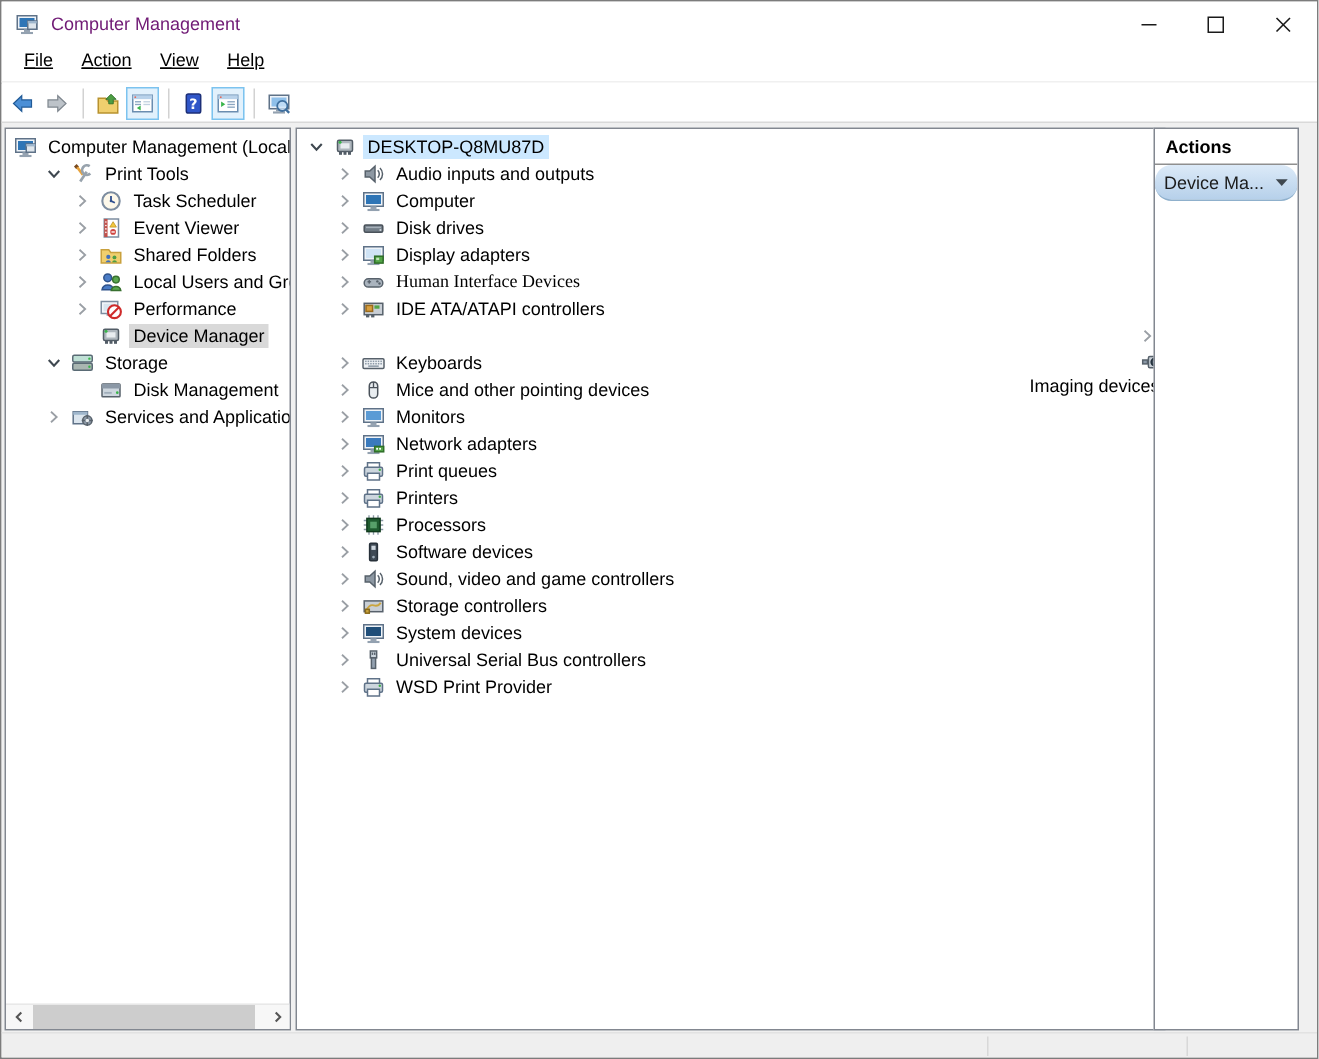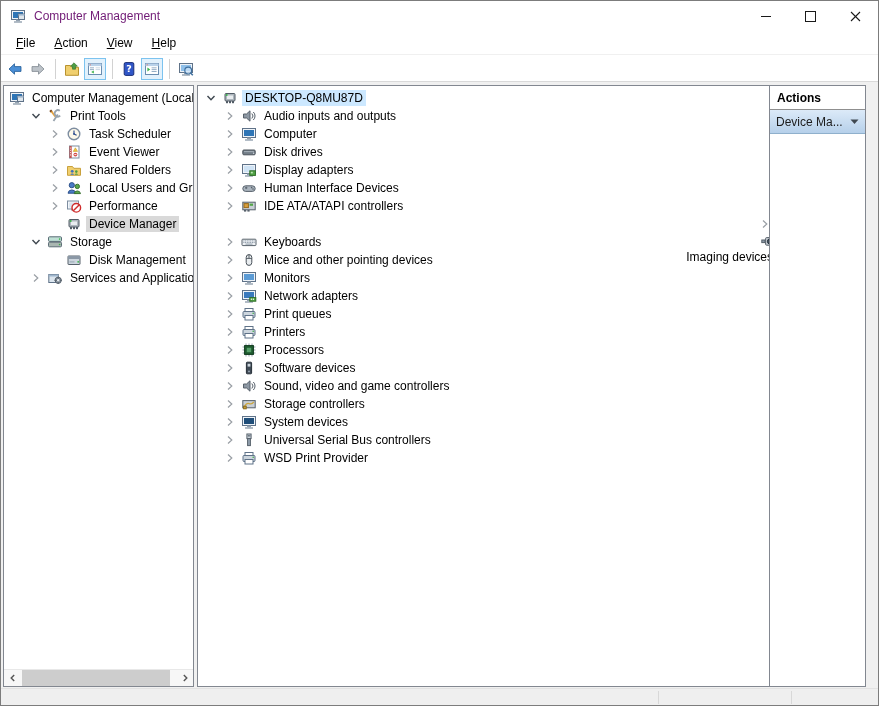--- a/index.html
+++ b/index.html
@@ -6,21 +6,21 @@
   .window{position:relative;width:879px;height:706px;background:#ffffff;border:1px solid #7c7c7c;box-sizing:border-box;overflow:hidden;}
   
   .titlebar{position:absolute;left:0;top:0;right:0;height:30px;background:#fff;display:flex;align-items:center;}
   .app-icon{margin-left:9px;width:16px;height:16px;flex:0 0 16px;}
   .title-text{margin-left:8px;font-size:12px;color:#701a75;}
   .win-controls{margin-left:auto;display:flex;height:30px;}
   .win-btn{width:45px;height:30px;display:flex;align-items:center;justify-content:center;}
   .glyph-min{width:10px;height:1px;background:#1a1a1a;}
   .glyph-max{width:9px;height:9px;border:1px solid #1a1a1a;}
   
-  .menubar{position:absolute;left:0;top:30px;right:0;height:24px;background:#fff;display:flex;align-items:center;padding-left:12px;border-bottom:1px solid #f0f0f0;box-sizing:border-box;}
+  .menubar{position:absolute;left:0;top:30px;right:0;height:24px;background:#fff;display:flex;padding-left:12px;border-bottom:1px solid #f0f0f0;box-sizing:border-box;text-decoration:underline;}
   .menu-item{font-size:12px;color:#000;margin-right:13px;padding:2px 3px;}
   .menu-item u{text-decoration:underline;}
   
   .toolbar{position:absolute;left:0;top:55px;right:0;height:26px;background:#fff;display:flex;align-items:center;padding-left:3px;border-bottom:1px solid #d9d9d9;box-sizing:border-box;}
   .tb-btn{width:22px;height:22px;display:flex;align-items:center;justify-content:center;border:1px solid transparent;box-sizing:border-box;margin-right:1px;background:transparent;padding:0;}
   .tb-btn.active{background:#e2f1fc;border-color:#7cc3ef;}
   .tb-sep{width:1px;height:20px;background:#d2d2d2;margin:0 5px;}
   
   .main-bg{position:absolute;left:0;top:81px;right:0;bottom:17px;background:#f0f0f0;}
   .pane{position:absolute;top:84px;height:602px;background:#fff;border:1px solid #828790;box-sizing:border-box;overflow:hidden;}
@@ -34,21 +34,21 @@
   .row-label{margin-left:4px;padding:1px 3px;}
   .sel-active{background:#cce8ff;}
   .sel-inactive{background:#d9d9d9;}
   
   .hscroll{position:absolute;left:0;right:0;bottom:0;height:17px;background:#f7f7f7;display:flex;border-top:1px solid #e8e8e8;box-sizing:border-box;}
   .hs-btn{width:17px;height:16px;display:flex;align-items:center;justify-content:center;background:#f7f7f7;border:0;padding:0;}
   .hs-track{flex:1;position:relative;background:#f7f7f7;}
   .hs-thumb{position:absolute;left:1px;top:0;width:148px;height:16px;background:#cdcdcd;}
   
   .actions-header{font-size:12px;font-weight:bold;color:#000;padding:5px 7px 4px 7px;border-bottom:1px solid #8f8f8f;}
-  .actions-dropdown{height:23px;display:flex;align-items:center;justify-content:space-between;padding:0 6px;background:linear-gradient(#dceaf8,#b6d0ea);border-bottom:1px solid #8fb0cc;font-size:12px;color:#1c1c1c;}
+  .actions-dropdown{height:23px;display:flex;align-items:center;justify-content:space-between;padding:0 6px;background:linear-gradient(#dceaf8,#b6d0ea);border-bottom:1px solid #8fb0cc;font-size:12px;color:#1c1c1c;border-radius:11px;}
   .dd-label{white-space:nowrap;overflow:hidden;}
   
   .statusbar{position:absolute;left:0;right:0;bottom:0;height:17px;background:#efefef;border-top:1px solid #e2e2e2;box-sizing:border-box;}
   .sb-divider{position:absolute;top:2px;bottom:1px;width:1px;background:#d8d8d8;}
 </style>
 </head>
 <body>
 
 <div class="window">
 
@@ -389,21 +389,21 @@
           <span class="row-icon"><svg width="16" height="16" viewBox="0 0 16 16">
               <rect x="1.5" y="2.5" width="13" height="9" fill="#eef3f8" stroke="#5f7288"></rect>
               <rect x="3" y="4" width="10" height="6" fill="#cfe3f5"></rect>
               <rect x="6" y="11.5" width="4" height="1.8" fill="#93a1b0"></rect>
               <rect x="4" y="13.3" width="8" height="1.4" fill="#93a1b0"></rect>
               <rect x="8.8" y="8.8" width="5.6" height="4.6" fill="#53a547" stroke="#2f6e28"></rect>
               <rect x="9.8" y="9.8" width="2" height="1.6" fill="#bfe3b8"></rect>
             </svg></span>
           <span class="row-label">Display adapters</span>
         </div>
-        <div class="tree-row" style="padding-left: 24px;">
+        <div class="tree-row" style="padding-left: 24px; font-family: Liberation Serif, serif;">
           <span class="expander">
             <svg width="16" height="16" viewBox="0 0 16 16">
               <polyline points="6,4.5 9.8,8 6,11.5" fill="none" stroke="#9a9fa5" stroke-width="1.2"></polyline>
             </svg>
           </span>
           <span class="row-icon"><svg width="16" height="16" viewBox="0 0 16 16">
               <rect x="1.8" y="5.8" width="12.4" height="5.6" rx="2.8" fill="#aab4be" stroke="#57616b"></rect>
               <rect x="4" y="7.4" width="2.4" height="0.9" fill="#57616b"></rect>
               <rect x="4.7" y="6.7" width="0.9" height="2.4" fill="#57616b"></rect>
               <circle cx="10.6" cy="7.6" r="0.8" fill="#57616b"></circle>

